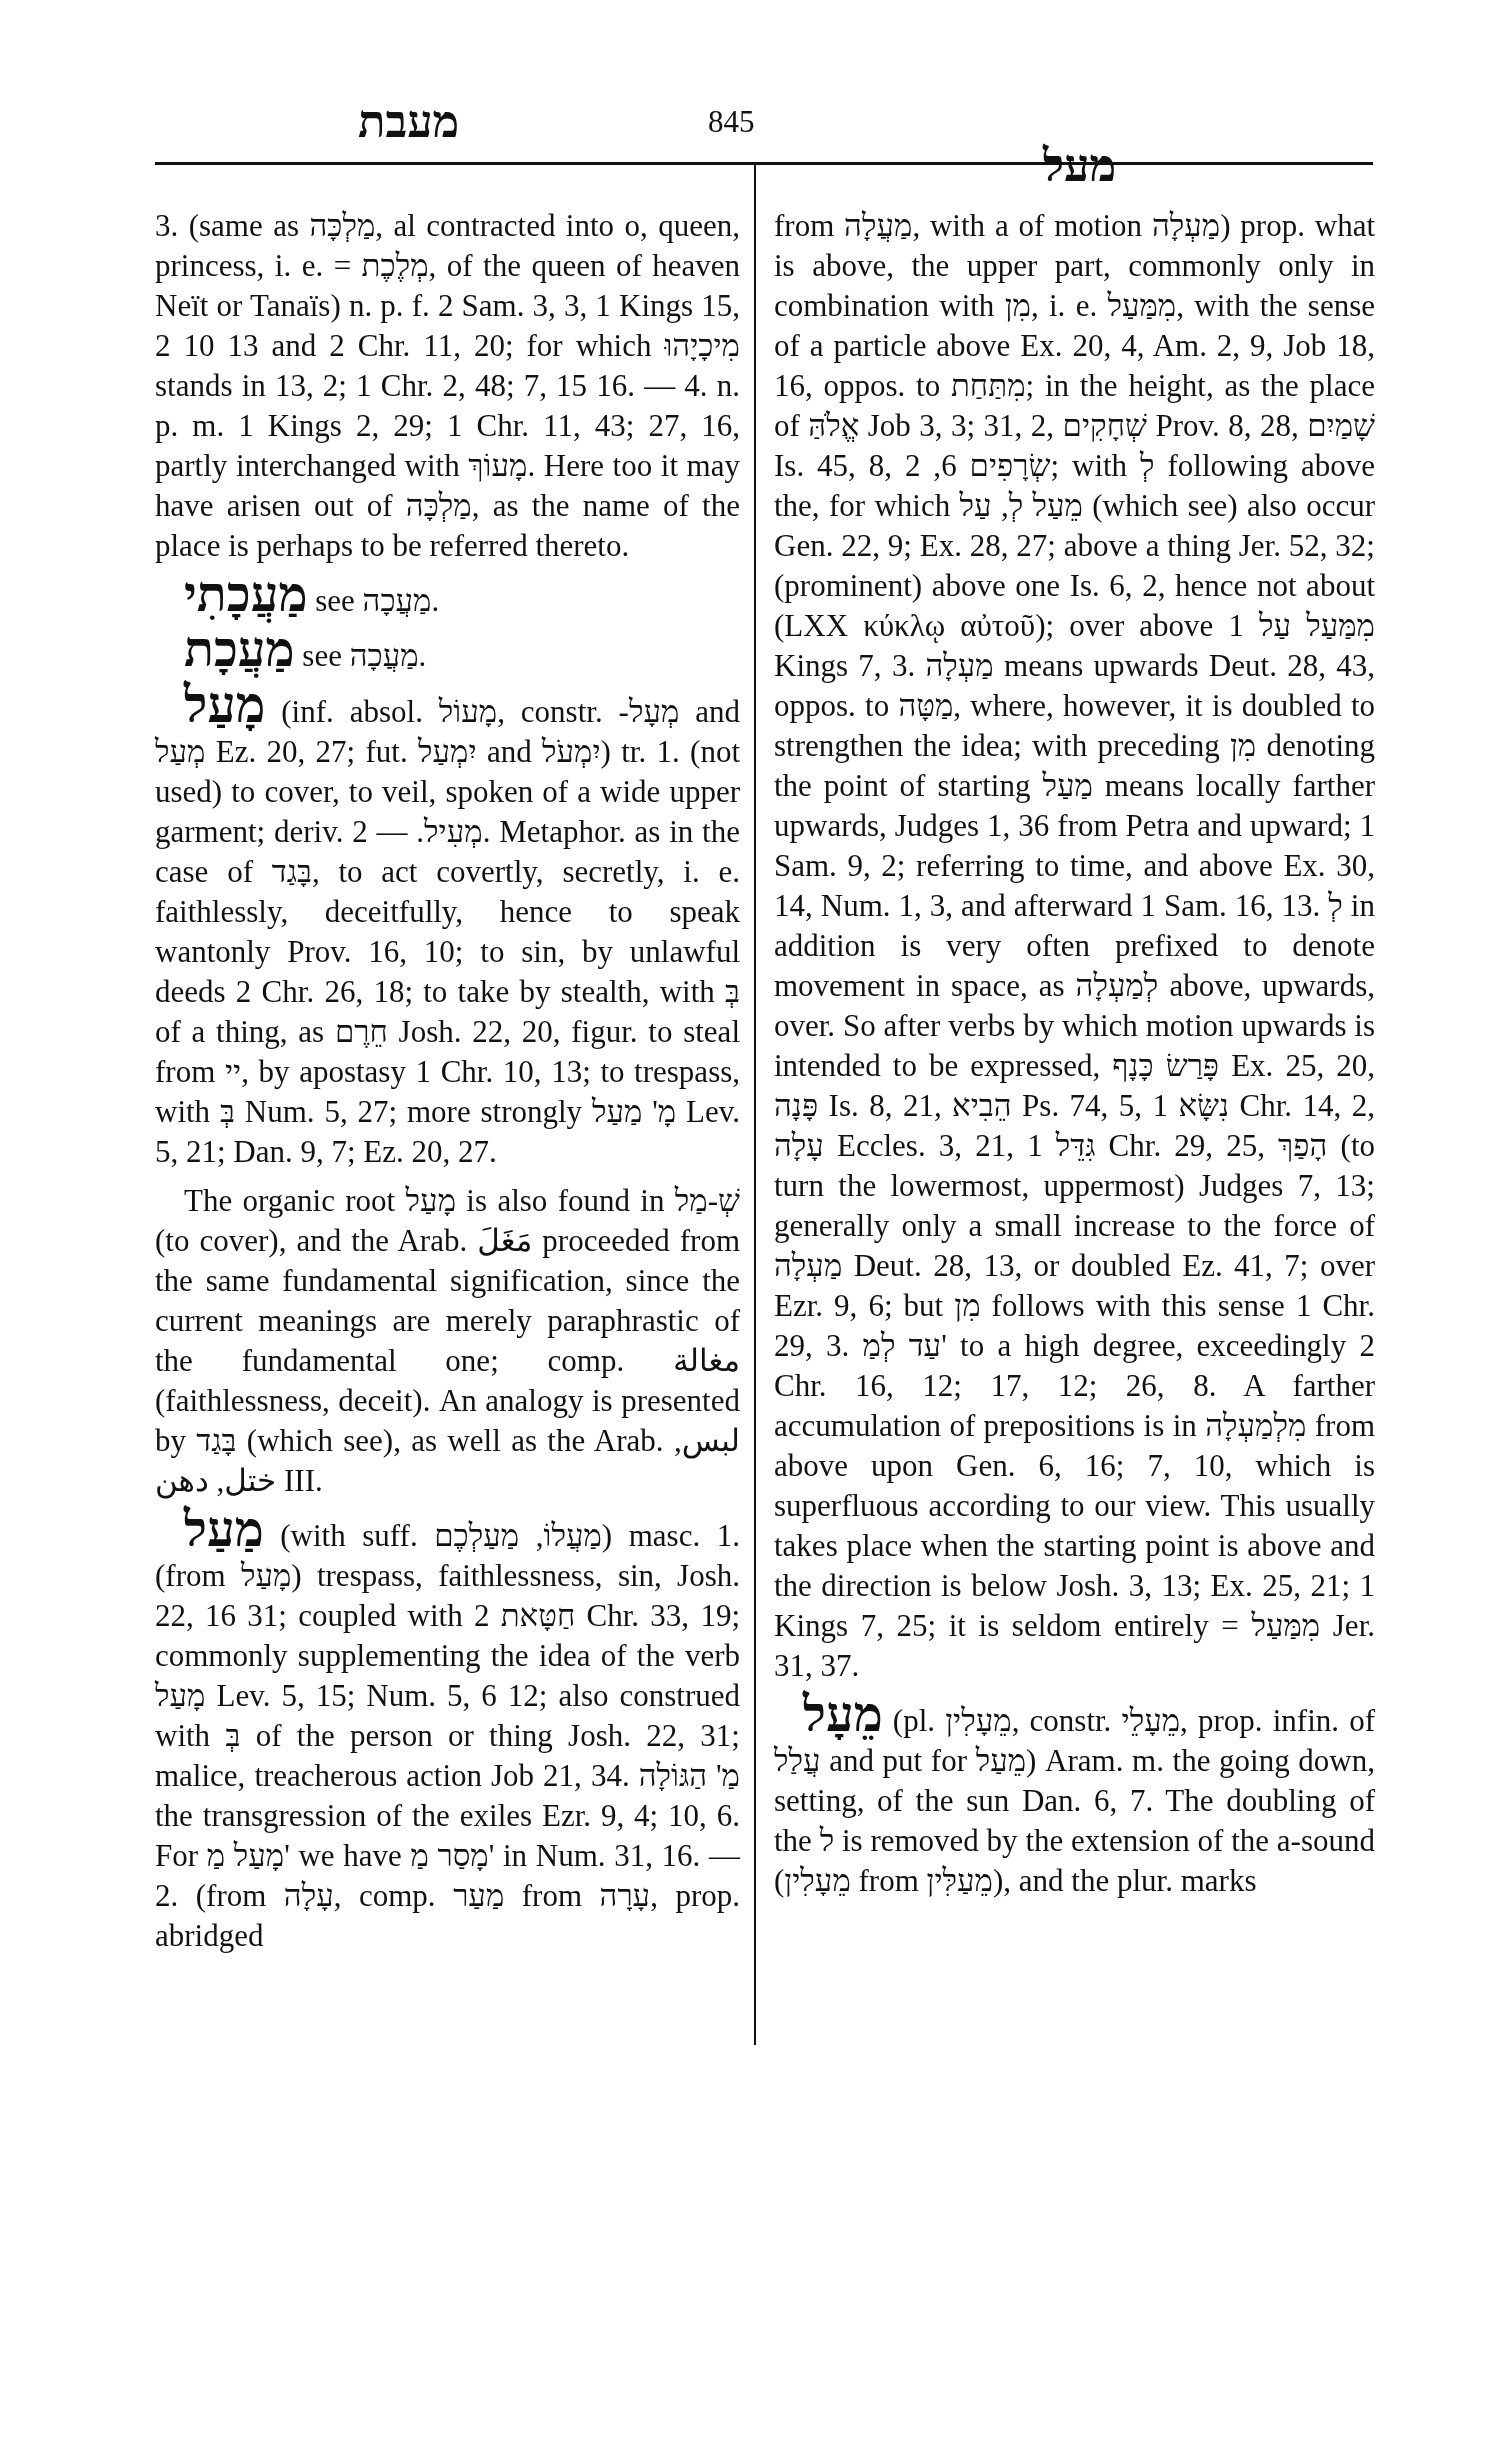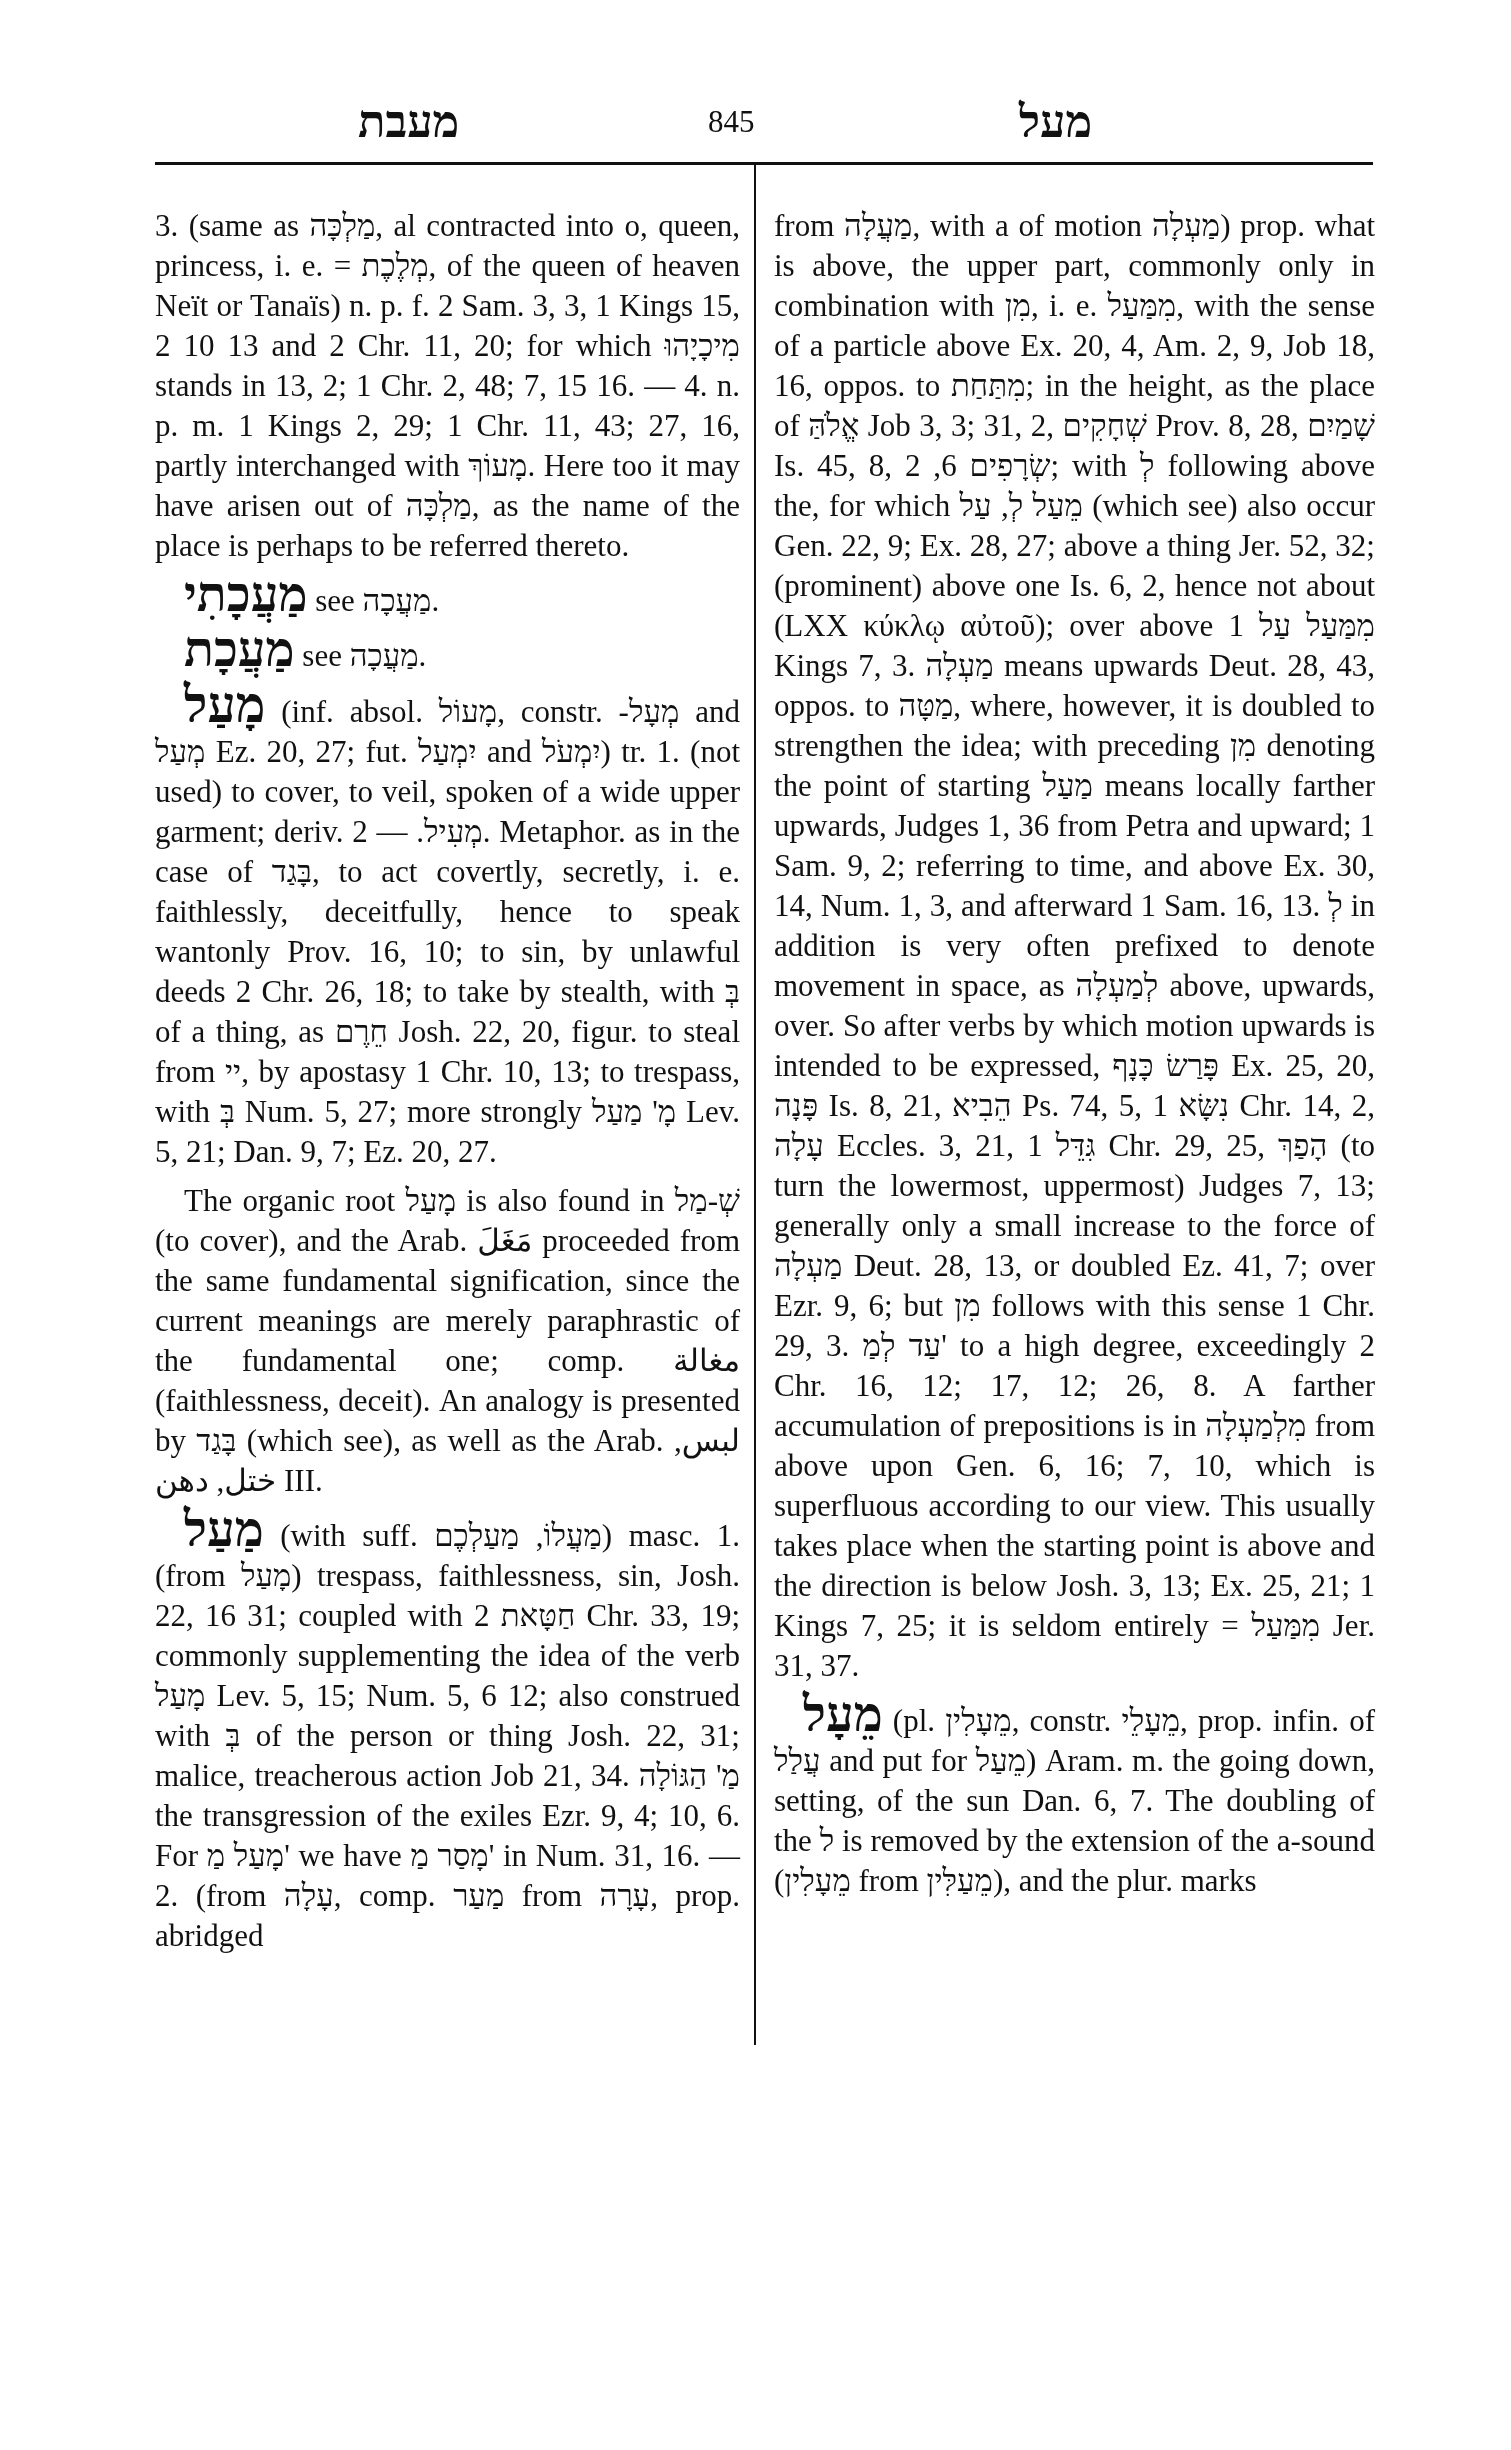--- a/index.html
+++ b/index.html
@@ -3,21 +3,21 @@
 <meta charset="utf-8">
 <style>
   html, body { margin: 0; padding: 0; background: #ffffff; }
   body { width: 1512px; height: 2450px; position: relative; overflow: hidden;
          font-family: "DejaVu Serif", "Liberation Serif", serif; color: #111; }
   .page { position: absolute; left: 0; top: 0; width: 1444px; height: 2450px; }
   .header { position: absolute; top: 90px; left: 153px; width: 1220px; height: 68px; }
   .hd { position: absolute; top: 0; font-size: 45px; line-height: 63px; font-weight: bold; }
   .hd-left { left: 205px; direction: rtl; }
   .hd-num { left: 555px; font-weight: normal; font-family: "Liberation Serif", serif; font-size: 31px; }
-  .hd-right { left: 866px; direction: rtl; }
+  .hd-right { left: 890px; direction: rtl; margin-top: 44px; }
   .rule { position: absolute; top: 162px; left: 155px; width: 1218px; height: 2.7px; background: #111; }
   .vrule { position: absolute; top: 165px; left: 754px; width: 1.8px; height: 1880px; background: #111; }
   .col { position: absolute; top: 174px; width: 604px; font-family: "Liberation Serif", serif;
          font-size: 31px; line-height: 40px; text-align: justify; margin-top: 32px; }
   .col-left { left: 155px; width: 585px; }
   .col-right { left: 774px; width: 601px; }
   .col p { margin: 0; }
   .col p + p { margin-top: 9px; }
   .indent { text-indent: 29px; }
   .hw { font-size: 49px; font-weight: bold; line-height: 40px; }

